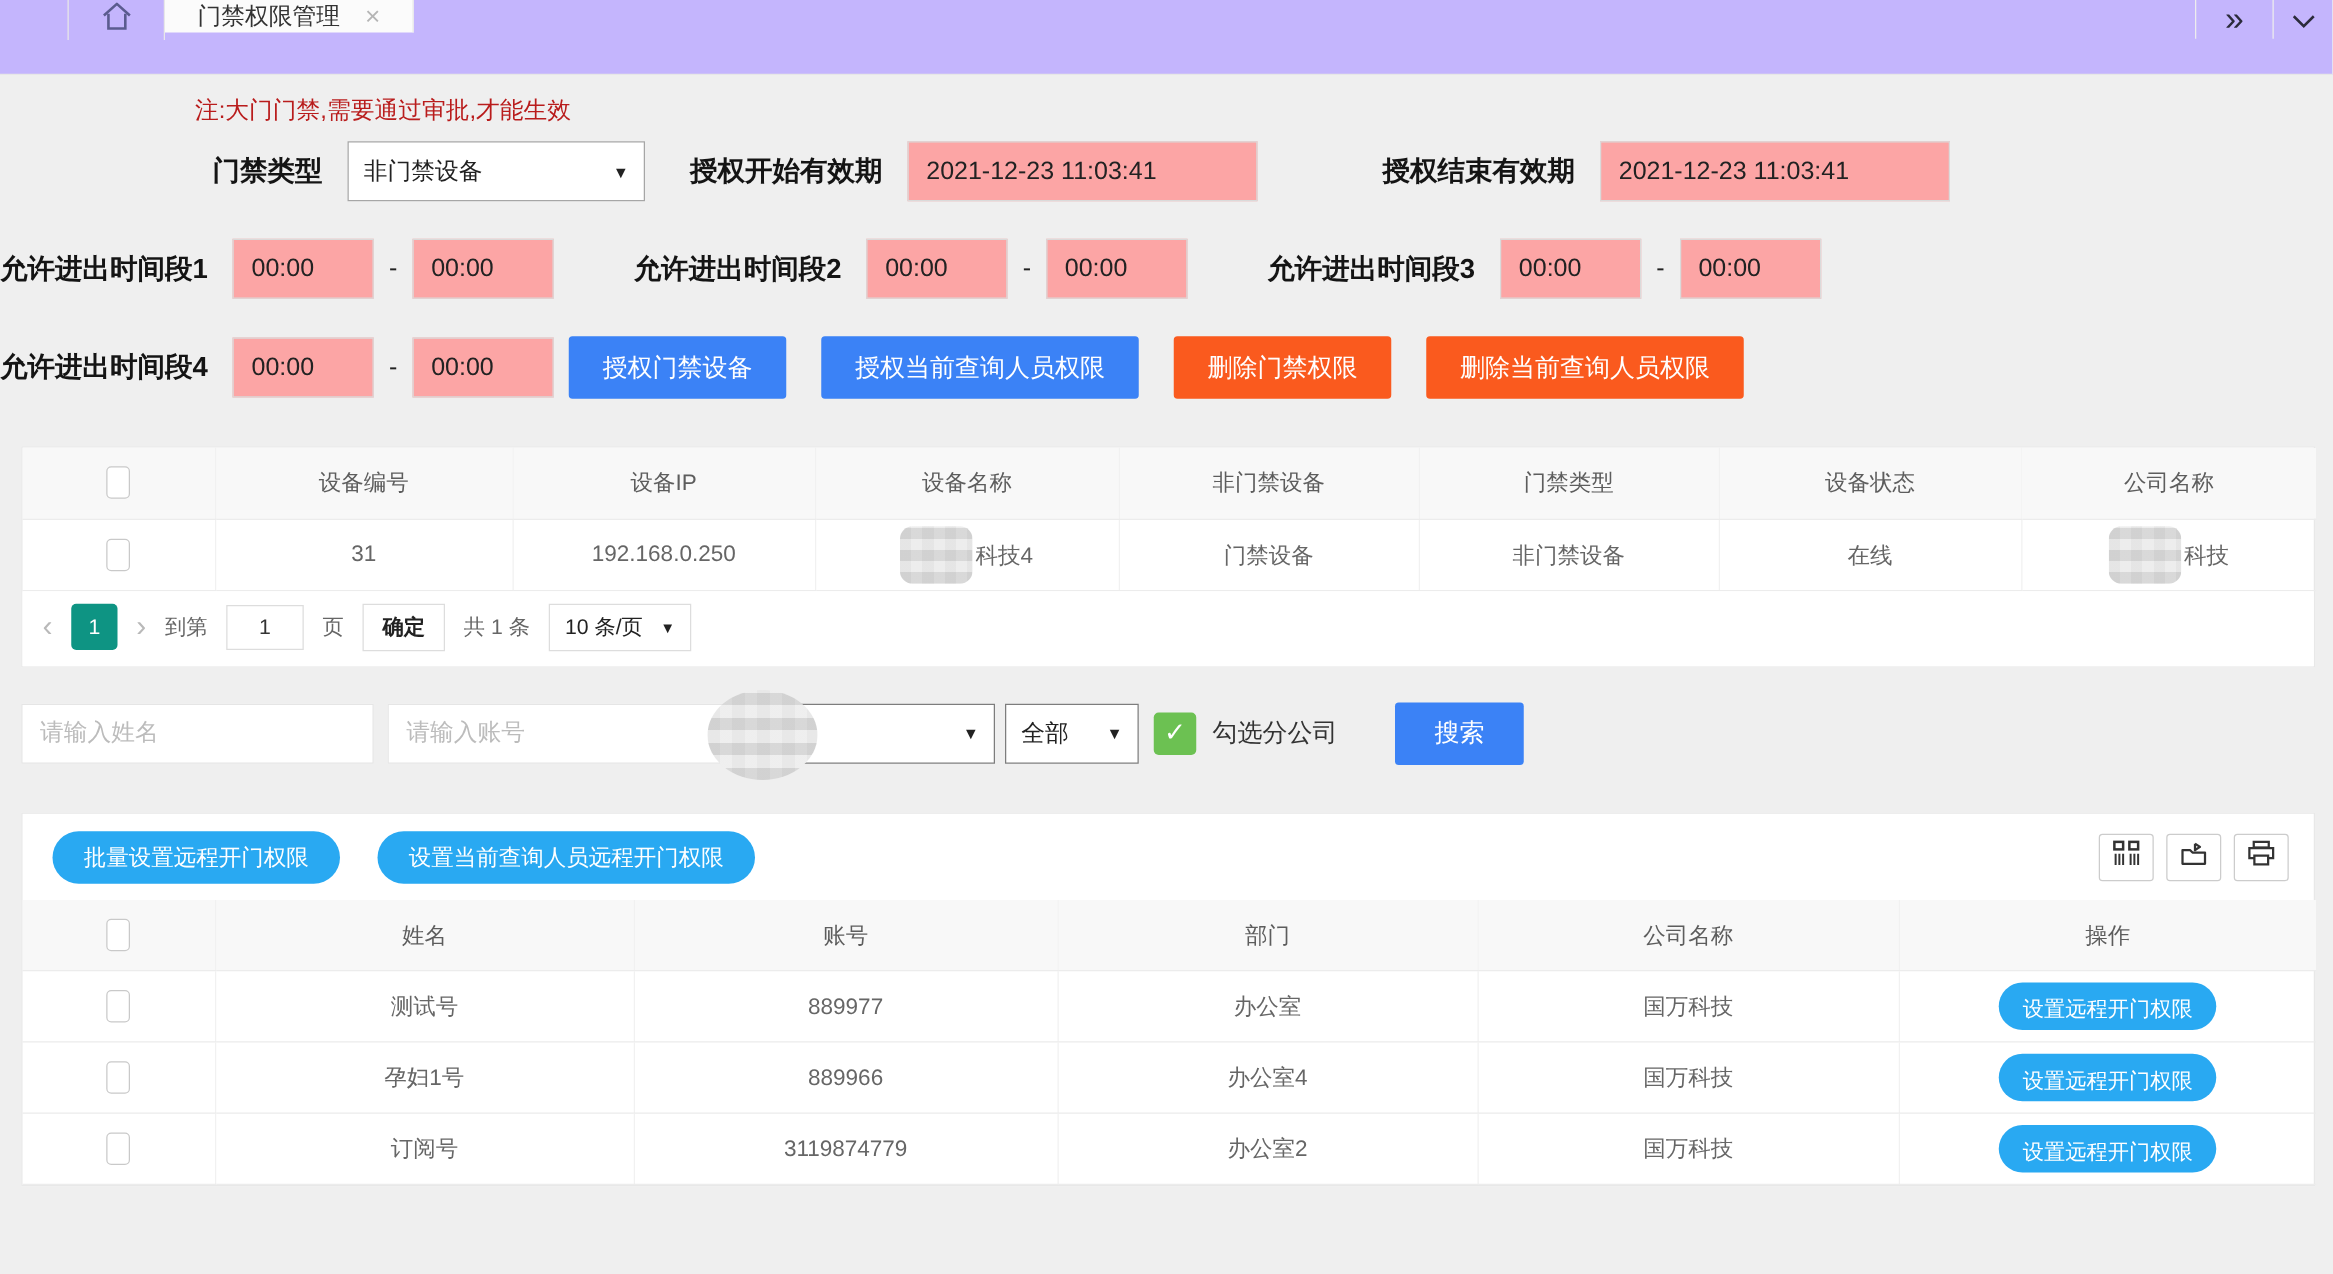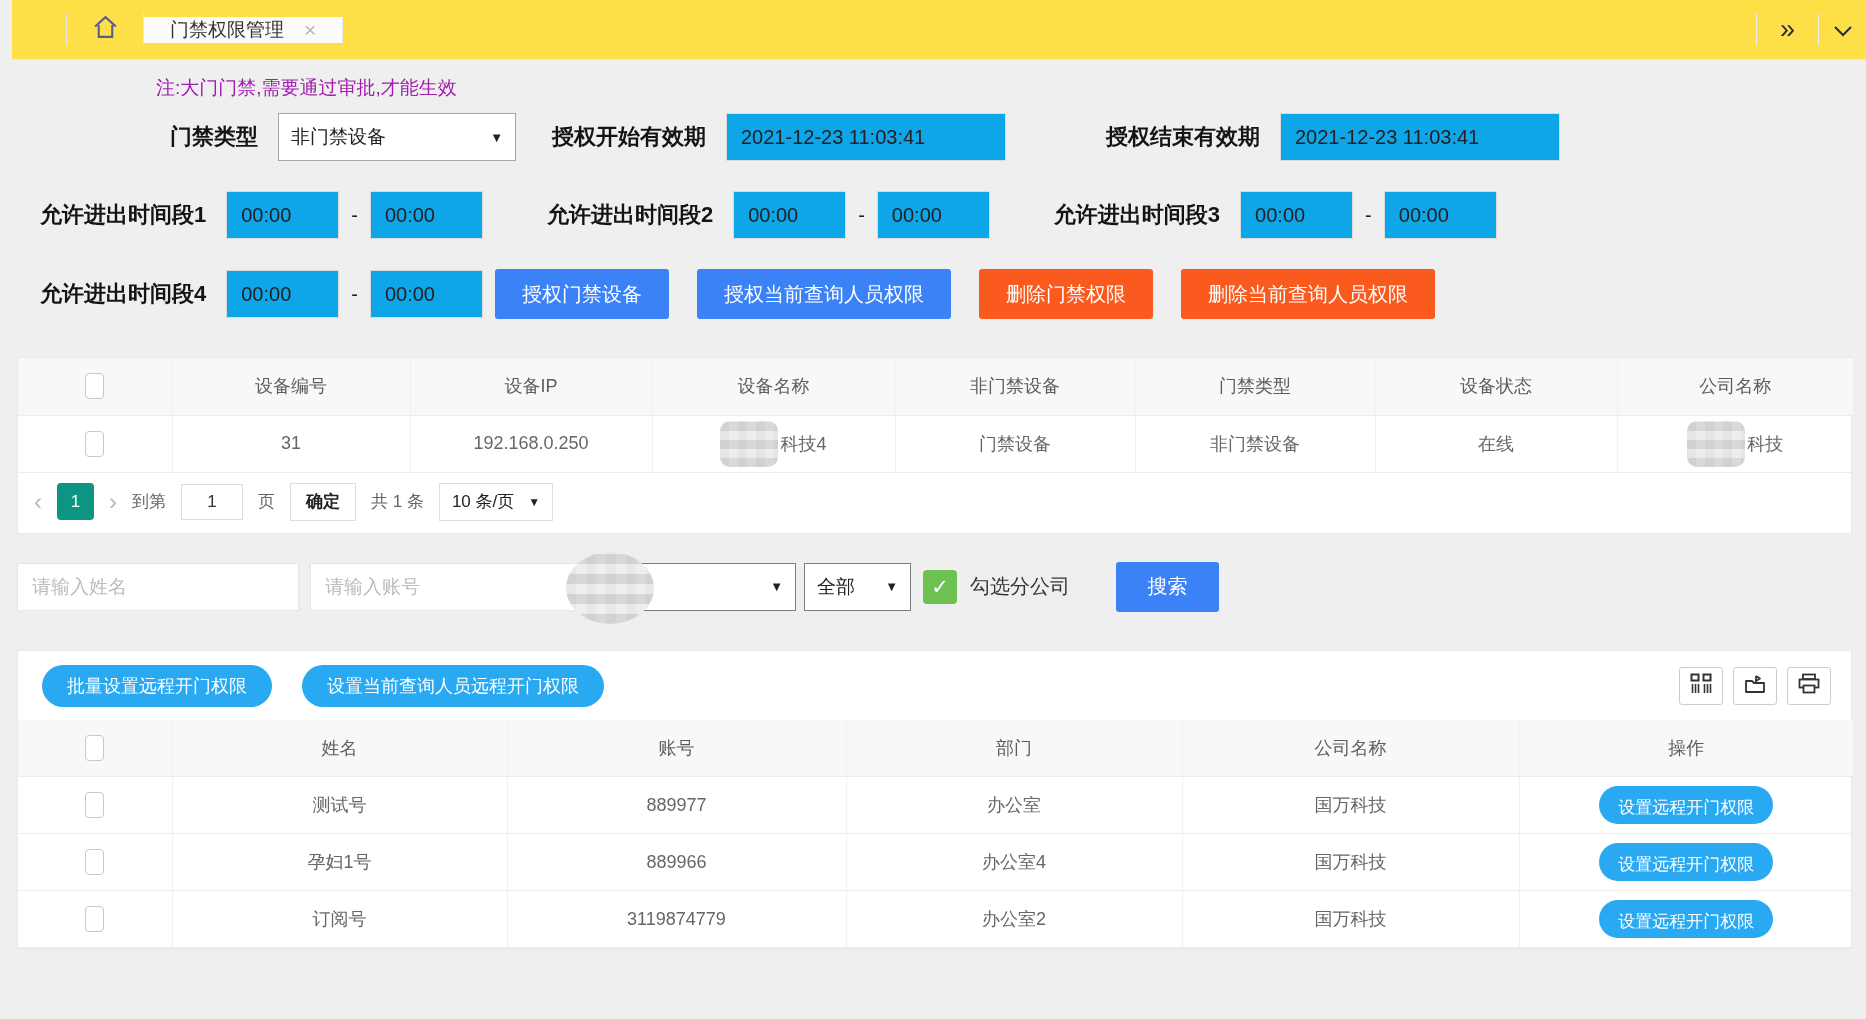--- a/index.html
+++ b/index.html
@@ -1,42 +1,42 @@
 <!DOCTYPE html>
 <html><head>
 <meta charset="utf-8">
 <style>
   * { box-sizing: border-box; margin: 0; padding: 0; }
   html,body { width:1866px; height:1019px; overflow:hidden; }
   body { background:#efefef; font-family:"Liberation Sans", sans-serif; color:#333; }
 
   
-  .topbar { height:60px; background:#fde047; display:flex; align-items:center; border-bottom:1px solid #e7e7e7;margin-left:12px; }
+  .topbar { height:60px; background:#c4b5fd; display:flex; align-items:flex-start; border-bottom:1px solid #e7e7e7; }
   .topbar-spacer { width:54px; }
   .home-tab { width:78px; border-left:1px solid #e8e8e8; border-right:1px solid #e8e8e8;
               display:flex; align-items:center; justify-content:center; cursor:pointer; }
   .doc-tab { padding:0 26px; display:flex; align-items:center; gap:20px; border-right:1px solid #e8e8e8;
              background:#fbfbfb; font-size:19px; color:#333; cursor:pointer; }
   .tab-close { color:#b5b5b5; font-size:21px; line-height:1; }
   .topbar-right { margin-left:auto; display:flex; align-items:stretch; }
   .tb-btn { width:62px; border-left:1px solid #ededed; display:flex; align-items:center; justify-content:center;
             font-size:27px; color:#2b2b3b; cursor:pointer; }
   .tb-btn.narrow { width:48px; }
 
   
-  .note { color:#a21caf; font-size:19px; margin:15px 8px 12px 156px; }
+  .note { color:#b91c1c; font-size:19px; margin:15px 8px 12px 156px; }
   .form-row { display:flex; align-items:center; margin-bottom:30px; }
   .row1 { margin-left:170px; }
-  .row2, .row3 { margin-left:40px; }
+  .row2, .row3 { }
   .flabel { font-size:22px; font-weight:bold; color:#141414; margin-right:20px; white-space:nowrap; }
   .sel { width:238px; height:48px; background:#fff; border:1px solid #a6a6a6;
          display:flex; align-items:center; justify-content:space-between; padding:0 12px;
          font-size:19px; color:#222; cursor:pointer; }
   .sel .arrow { font-size:13px; color:#222; }
-  .inp { height:48px; background:#0ea5e9; border:1px solid #dadada; font-size:20px; color:#222;
+  .inp { height:48px; background:#fca5a5; border:1px solid #dadada; font-size:20px; color:#222;
          padding:0 14px; font-family:"Liberation Sans",sans-serif; }
   .inp.date { width:280px; }
   .inp.time { width:113px; font-size:20px; }
   .dash { margin:0 12px; font-size:20px; color:#222; }
   .gap-lg { margin-left:36px; }
   .gap-xl { margin-left:100px; }
   .group-gap { margin-left:64px; }
   .btn { height:50px; border:none; color:#fff; font-size:20px; padding:0 27px; border-radius:3px;
          cursor:pointer; font-family:"Liberation Sans",sans-serif; white-space:nowrap; }
   .btn-teal { background:#3b82f6; }

